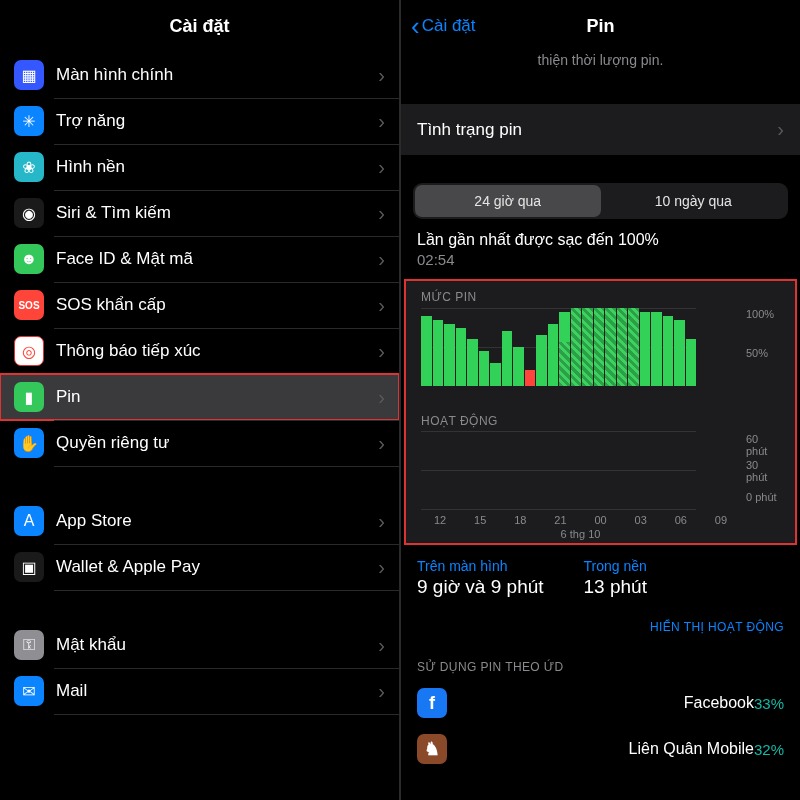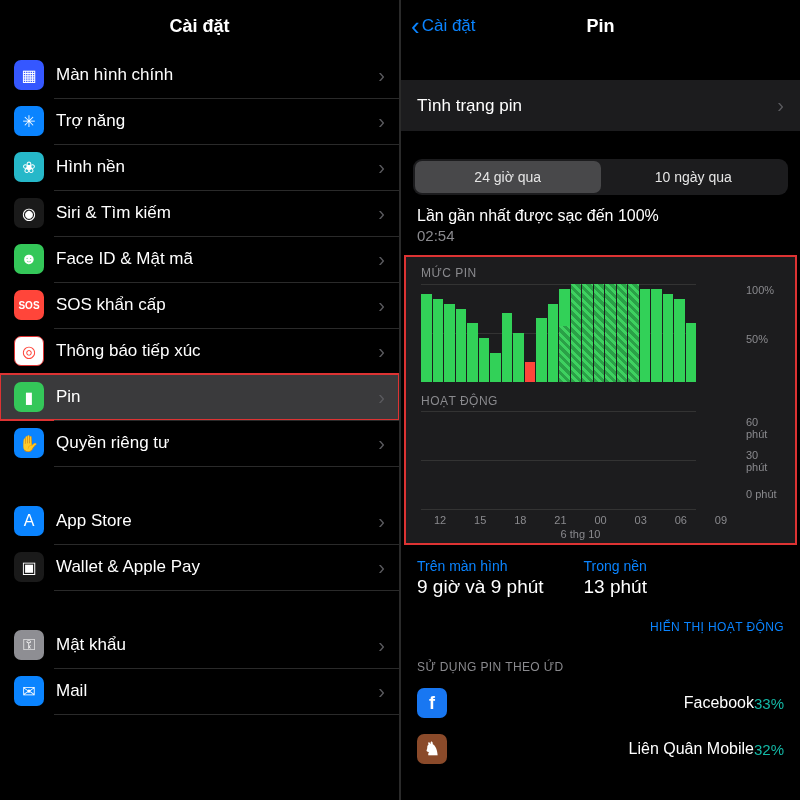--- a/index.html
+++ b/index.html
@@ -52,21 +52,21 @@
   .charge-block { padding: 12px 16px 8px; }
   .charge-block .t1 { color: #fff; font-size: 16px; }
   .charge-block .t2 { color: #8a8a8e; font-size: 15px; margin-top: 2px; }
   .charts-wrap {
     margin: 4px 4px 0 4px;
     background: #1c1c1e;
     outline: 2px solid #d33; outline-offset: -1px;
     padding: 10px 16px 4px;
   }
   .chart-title { color: #8a8a8e; font-size: 12px; letter-spacing: 0.5px; margin-bottom: 4px; }
-  .chart-area { position: relative; height: 98px; display: flex; gap: 44px; }
+  .chart-area { position: relative; height: 78px; display: flex; gap: 44px; }
   .bars { flex: 1; display: flex; align-items: flex-end; gap: 1px; height: 100%; position: relative; }
   .bars .bar { flex: 1; background: #32d158; position: relative; }
   .bars .bar .charging { position: absolute; left:0; right:0; bottom:0; background: repeating-linear-gradient(45deg,#2aa147 0,#2aa147 3px,#3ed160 3px,#3ed160 6px); }
   .bars .bar.crit { background: #ff453a; }
   .ylabels { width: 40px; display: flex; flex-direction: column; justify-content: space-between; align-items: flex-start; padding-left: 6px; }
   .ylabels span { color: #8a8a8e; font-size: 11px; }
   .ylabels.act span { height: 33%; display:flex; align-items:center;}
   .bars2 { flex: 1; display: flex; align-items: flex-end; gap: 2px; height: 100%; }
   .bars2 .bar2 { flex: 1; display:flex; flex-direction:column; justify-content:flex-end;}
   .bars2 .bar2 .light { background: #5ac8fa; width:100%; }
@@ -194,20 +194,21 @@
 </div>
 
 <div class="pane">
   <div class="nav-bar2">
     <div class="nav-back">
       <span class="chev-l">‹</span>
       <span>Cài đặt</span>
     </div>
     <div class="nav-title2">Pin</div>
   </div>
+  <div class="subtext">thiện thời lượng pin.</div>
 
   <div class="cell">
     <span>Tình trạng pin</span>
     <span class="chev">›</span>
   </div>
 
   <div class="segmented">
     <div class="seg-item active">24 giờ qua</div>
     <div class="seg-item">10 ngày qua</div>
   </div>
@@ -262,21 +263,21 @@
           <div class="bar" style="height: 85%;"></div>
           <div class="bar" style="height: 60%;"></div>
         </div>
       <div class="ylabels">
         <span>100%</span>
         <span>50%</span>
         <span></span>
       </div>
     </div>
 
-    <div class="chart-title" style="margin-top:12px">HOẠT ĐỘNG</div>
+    <div class="chart-title" style="margin-top:28px">HOẠT ĐỘNG</div>
     <div class="chart-area">
       <div class="bars2" id="act-bars" style="position: relative;">
       <div class="bar2">
             <div class="dark" style="height: 13.3333%;"></div>
           </div>
           <div class="bar2">
             <div class="dark" style="height: 3.33333%;"></div>
           </div>
           <div class="bar2">
             <div class="light" style="height: 3.33333%;"></div>

